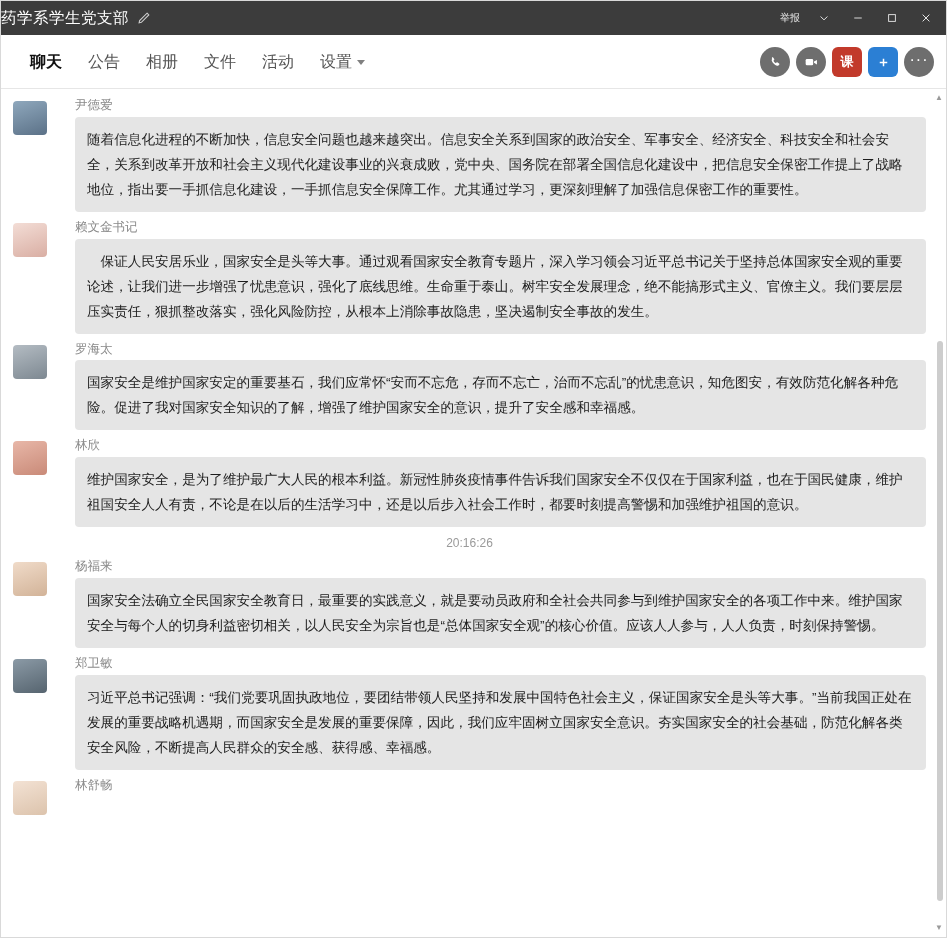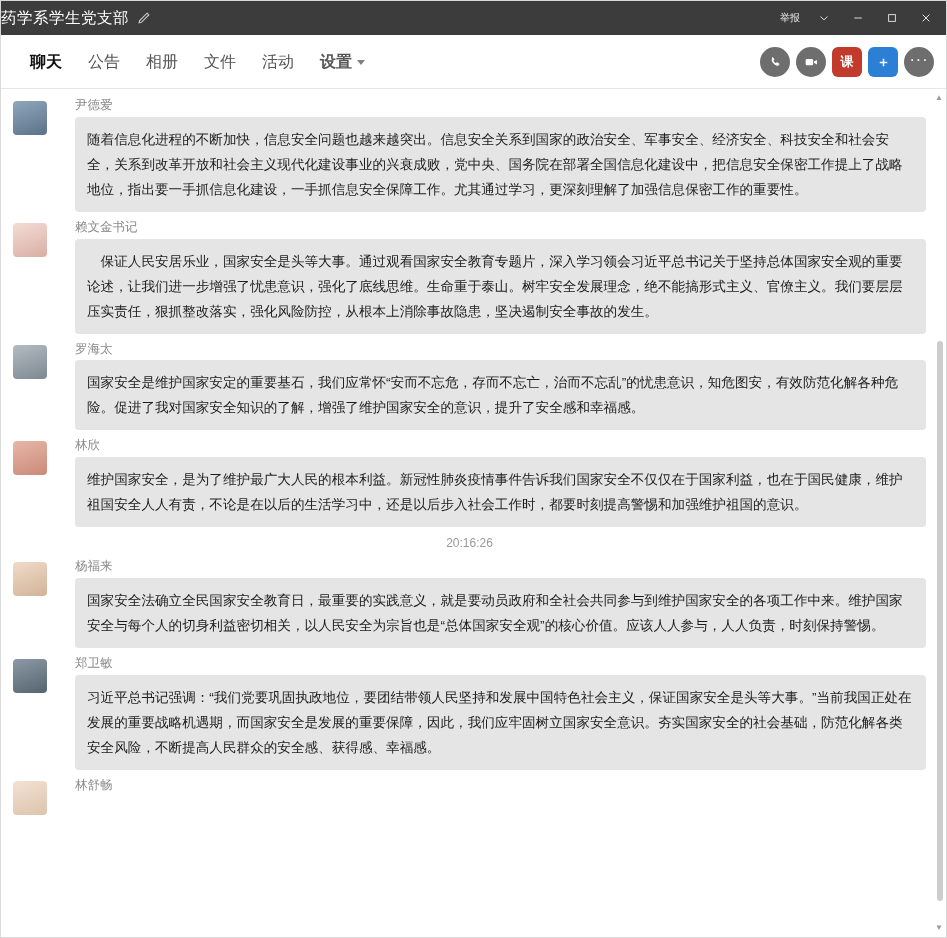--- a/index.html
+++ b/index.html
@@ -82,21 +82,21 @@
   .tabs { display: flex; align-items: center; gap: 0; }
   .tab {
     font-size: 16px;
     color: #555555;
     padding: 0 13px;
     line-height: 54px;
     cursor: pointer;
     white-space: nowrap;
   }
   .tab.active { color: #111111; font-weight: bold; }
-  .tab.with-caret { display: flex; align-items: center; gap: 5px; font-weight: bold; }
+  .tab.with-caret { display: flex; align-items: center; gap: 5px; }
   .caret {
     width: 0; height: 0;
     border-left: 4.5px solid transparent;
     border-right: 4.5px solid transparent;
     border-top: 5px solid #808080;
     margin-top: 2px;
   }
   .nav-actions {
     position: absolute;
     right: 12px; top: 0;

